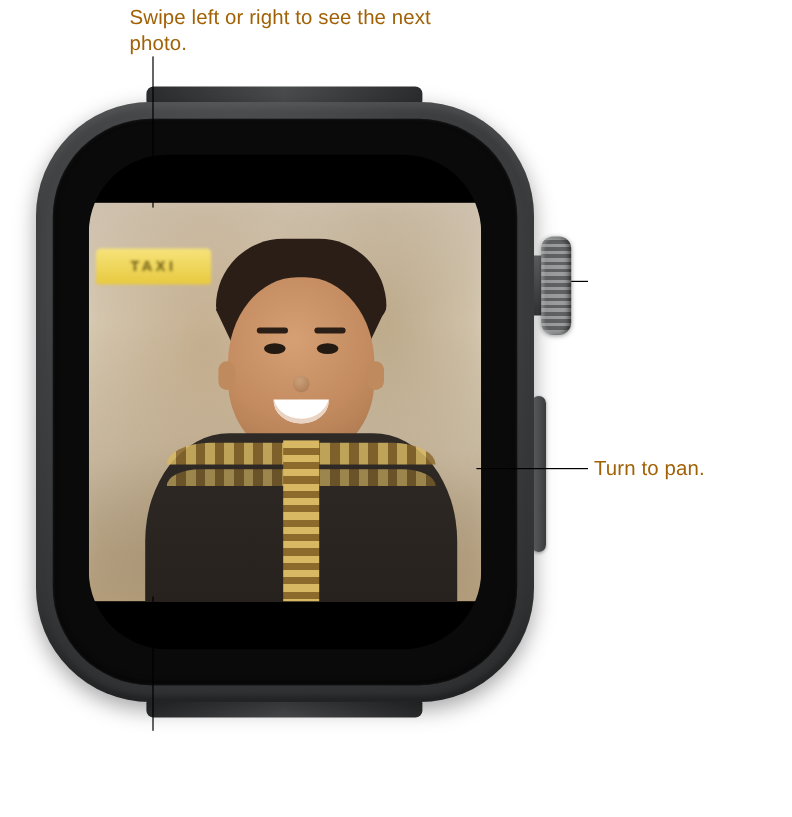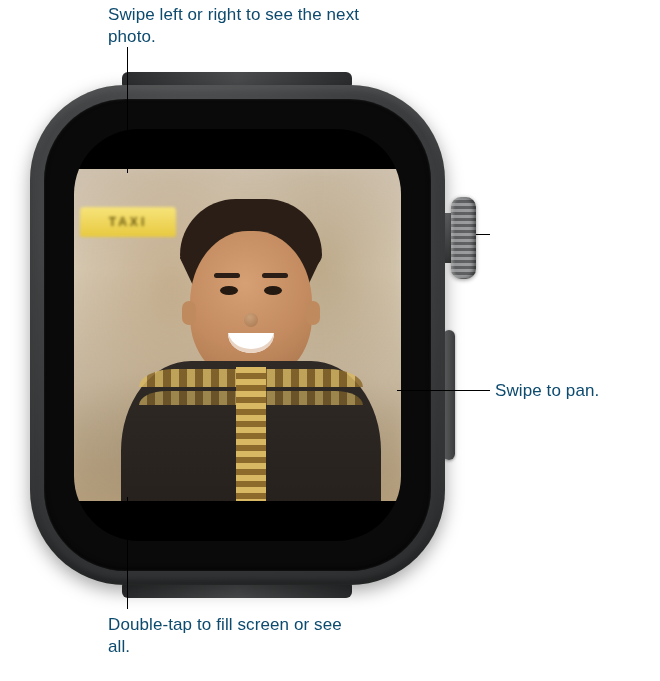--- a/index.html
+++ b/index.html
@@ -192,21 +192,21 @@
     background: linear-gradient(90deg,#707273,#3c3d3e);
     border-radius: 6px;
     box-shadow: 0 1px 3px rgba(0,0,0,0.4);
   }
 
   
   .callout {
     position: absolute;
     font-size: 17px;
     line-height: 1.32;
-    color: #0c4a6e;
+    color: #a16207;
     letter-spacing: 0.1px;
   }
   .leader {
     position: absolute;
     background: #000;
   }
   .leader.h { height: 1px; }
   .leader.v { width: 1px; }
 
   
@@ -265,18 +265,17 @@
       </div>
     </div>
   </div>
 
   <div id="l-top" class="leader v"></div>
   <div id="c-top" class="callout">Swipe left or right to see the next photo.</div>
 
   <div id="l-crown" class="leader h"></div>
 
   <div id="l-pan" class="leader h"></div>
-  <div id="c-pan" class="callout">Swipe to pan.</div>
+  <div id="c-pan" class="callout">Turn to pan.</div>
 
   <div id="l-bot" class="leader v"></div>
-  <div id="c-bot" class="callout">Double-tap to fill screen or see all.</div>
 
 </div>
 
 </body></html>

